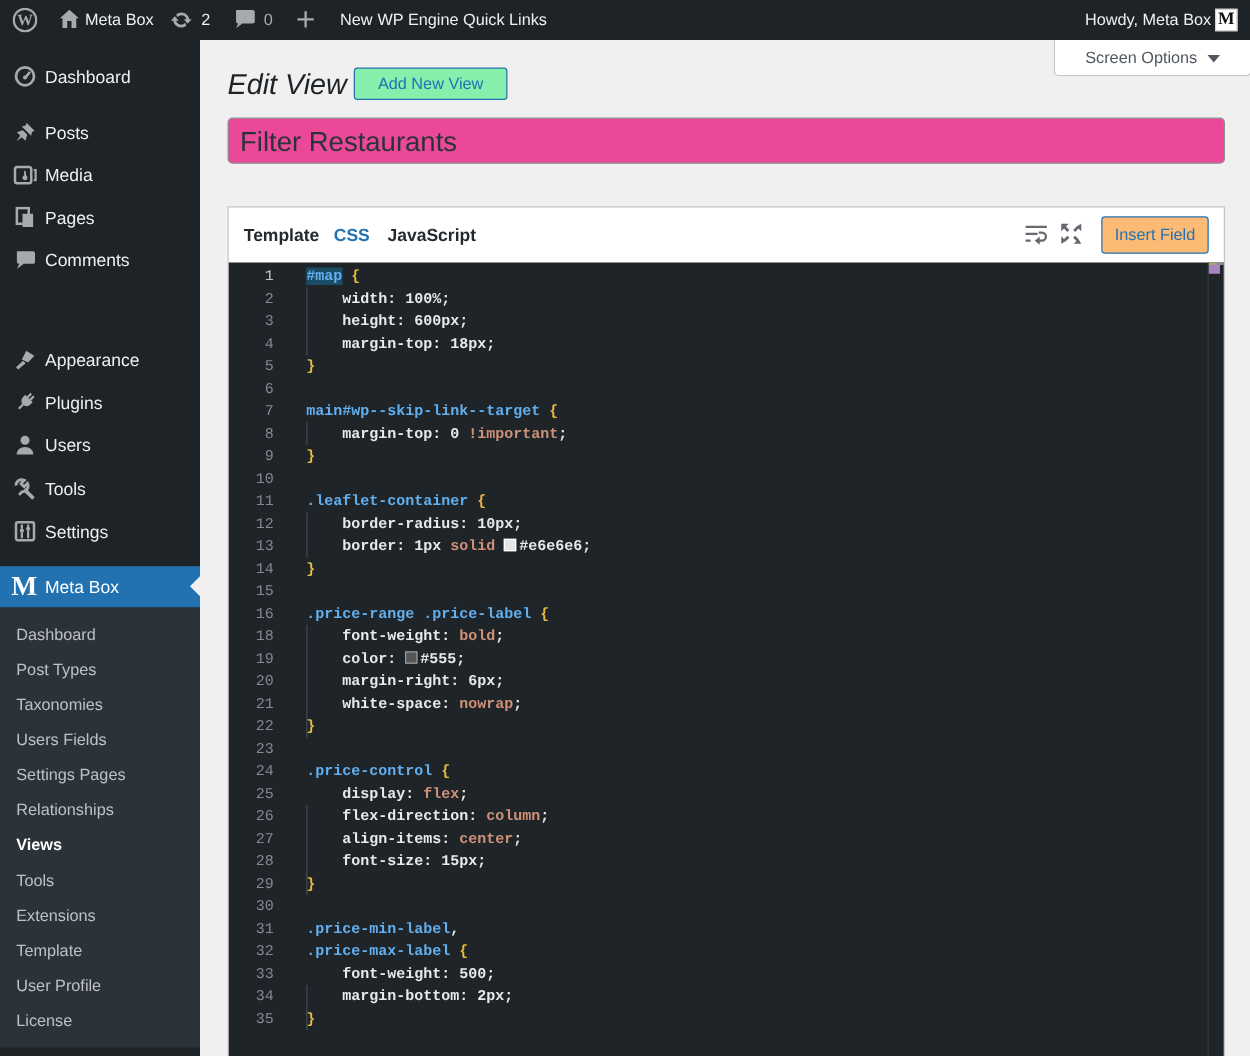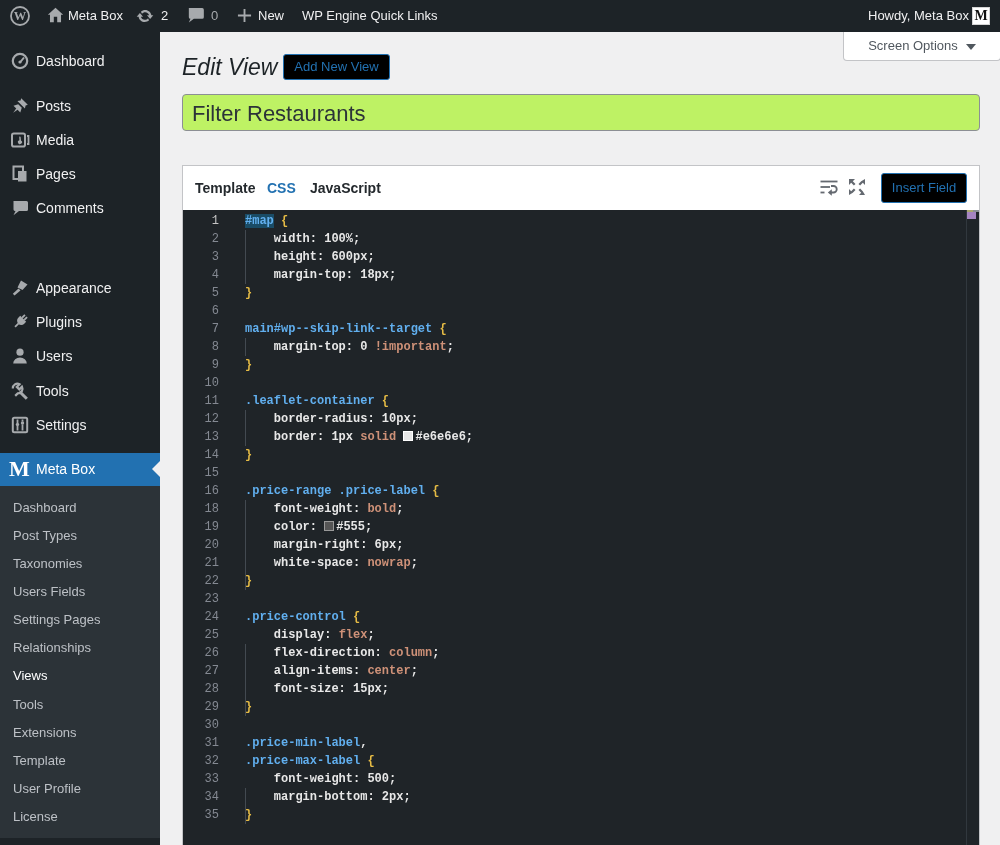--- a/index.html
+++ b/index.html
@@ -10,32 +10,32 @@
 .abicon { position:absolute; top:6px; }
 #sidebar { position:absolute; left:0; top:32px; width:160px; height:813px; background:#1d2327; z-index:20; }
 .mi { position:absolute; left:0; width:160px; height:34px; color:#f0f0f1; font-size:14px; }
 .mi .txt { position:absolute; left:36px; top:50%; transform:translateY(-50%); }
 .mi .ico { position:absolute; left:10px; top:7px; width:20px; height:20px; }
 #mb-item { position:absolute; left:0; top:421px; width:160px; height:33px; background:#2271b1; color:#fff; }
 #mb-item .txt { position:absolute; left:36px; top:8px; font-size:14px; color:#fff; }
 #mb-item .arrow { position:absolute; right:0; top:8px; width:0; height:0; border-top:8px solid transparent; border-bottom:8px solid transparent; border-right:8px solid #f0f0f1; }
 #submenu { position:absolute; left:0; top:454px; width:160px; height:352px; background:#2c3338; }
 .smi { position:absolute; left:13px; height:28px; line-height:28px; color:#bdc1c6; font-size:13px; white-space:nowrap; }
-.smi.cur { color:#fff; font-weight:normal; }
+.smi.cur { color:#fff; font-weight:bold; }
 #content { position:absolute; left:160px; top:32px; width:840px; height:813px; }
 #screenopt { position:absolute; left:683px; top:0; width:158px; height:29px; background:#fff; border:1px solid #c3c4c7; border-top:none; border-radius:0 0 4px 4px; color:#50575e; font-size:13px; line-height:28px; text-align:center; }
 #screenopt .tri { display:inline-block; width:0; height:0; border-left:5px solid transparent; border-right:5px solid transparent; border-top:6px solid #50575e; margin-left:8px; vertical-align:middle; }
 h1 { position:absolute; left:22px; top:21px; font-size:23px; font-weight:400; color:#1d2327; line-height:29px;font-style:italic; }
-#addnew { position:absolute; left:123px; top:22px; width:107px; height:26px; background:#000000; border:1px solid #2271b1; border-radius:3px; color:#2271b1; font-size:13px; line-height:24px; text-align:center; }
-#titlebox { position:absolute; left:22px; top:62px; width:798px; height:37px; background:#bef264; border:1px solid #8c8f94; border-radius:4px; }
+#addnew { position:absolute; left:123px; top:22px; width:123px; height:26px; background:#86efac; border:1px solid #2271b1; border-radius:3px; color:#2271b1; font-size:13px; line-height:24px; text-align:center; }
+#titlebox { position:absolute; left:22px; top:62px; width:798px; height:37px; background:#ec4899; border:1px solid #8c8f94; border-radius:4px; }
 #titlebox span { position:absolute; left:9px; top:6px; font-size:22px; color:#2c3338; }
 #panel { position:absolute; left:22px; top:133px; width:798px; height:680px; background:#fff; border:1px solid #c3c4c7; }
 .tab { position:absolute; top:14px; font-size:14px; font-weight:600; color:#24292d; }
 .tab.active { color:#2271b1; }
-#insertbtn { position:absolute; left:698px; top:7px; width:86px; height:30px; background:#000000; border:1px solid #2271b1; border-radius:3px; color:#2271b1; font-size:13px; line-height:28px; text-align:center; }
+#insertbtn { position:absolute; left:698px; top:7px; width:86px; height:30px; background:#fdba74; border:1px solid #2271b1; border-radius:3px; color:#2271b1; font-size:13px; line-height:28px; text-align:center; }
 #editor { position:absolute; left:0px; top:44px; width:796px; height:635px; background:#1f2428; overflow:hidden; }
 #code { position:absolute; left:0; top:2px; font-family:"Liberation Mono", monospace; font-size:12px; line-height:18px; font-weight:bold; color:#e8e8e8; }
 .ct { white-space:pre; }
 .cl { height:18px; display:flex; }
 .g { display:inline-block; width:36px; text-align:right; color:#848992; font-weight:normal; flex:none; }
 .g.act { color:#c6c6c6; }
 .ct { margin-left:26px; }
 .s { color:#61afef;margin-top:48px; }
 .s.sel { background:#1a4c66; }
 .b { color:#e5bb45; }
@@ -63,21 +63,21 @@
       <path fill="#a7aaad" d="M10.2 3.28c3.53 0 6.43 2.61 6.92 6h2.08l-3.5 4-3.5-4h2.32c-.45-1.97-2.21-3.45-4.32-3.45-1.45 0-2.73.71-3.54 1.78l-1.2-2.46c1.28-1.23 3.02-1.87 4.74-1.87zm-.4 13.44c-3.52 0-6.43-2.61-6.92-6H.8l3.5-4c1.17 1.33 2.33 2.67 3.5 4H5.48c.45 1.97 2.21 3.45 4.32 3.45 1.45 0 2.73-.71 3.54-1.78l1.2 2.46c-1.28 1.23-3.02 1.87-4.74 1.87z"></path>
     </svg>
   <div class="abitem" style="left:161px">2</div>
   <svg class="abicon" style="left:187px;top:8px" width="17" height="15" viewBox="0 0 20 18">
       <path d="M2 0 H18 Q20 0 20 2 V11 Q20 13 18 13 H8 L2 17.5 L4 13 Q2 13 2 11 V2 Q2 0 2 0 Z" fill="#a7aaad"></path>
     </svg>
   <div class="abitem" style="left:211px;color:#a7aaad">0</div>
   <svg class="abicon" style="left:237px;top:8px" width="15" height="15" viewBox="0 0 16 16">
       <path d="M7 1 H9 V7 H15 V9 H9 V15 H7 V9 H1 V7 H7 Z" fill="#a7aaad"></path>
     </svg>
-  <div class="abitem" style="left:258px">New</div>
+  <div class="abitem" style="left:272px">New</div>
   <div class="abitem" style="left:302px">WP Engine Quick Links</div>
   <div class="abitem" style="left:868px">Howdy, Meta Box</div>
   <div style="position:absolute;left:972px;top:7px;width:18px;height:18px;background:#fff;border:1px solid #d5d5d5;text-align:center;line-height:16px;font-family:'Liberation Serif',serif;font-weight:bold;font-size:14px;color:#111;">M</div>
 </div>
 
 <div id="sidebar">
   <div class="mi" style="top:12px">
       <span class="ico" id="i-dash">
         <svg width="20" height="20" viewBox="0 0 20 20">
           <circle cx="10" cy="10" r="7.2" fill="none" stroke="#a7aaad" stroke-width="2.2"></circle>

